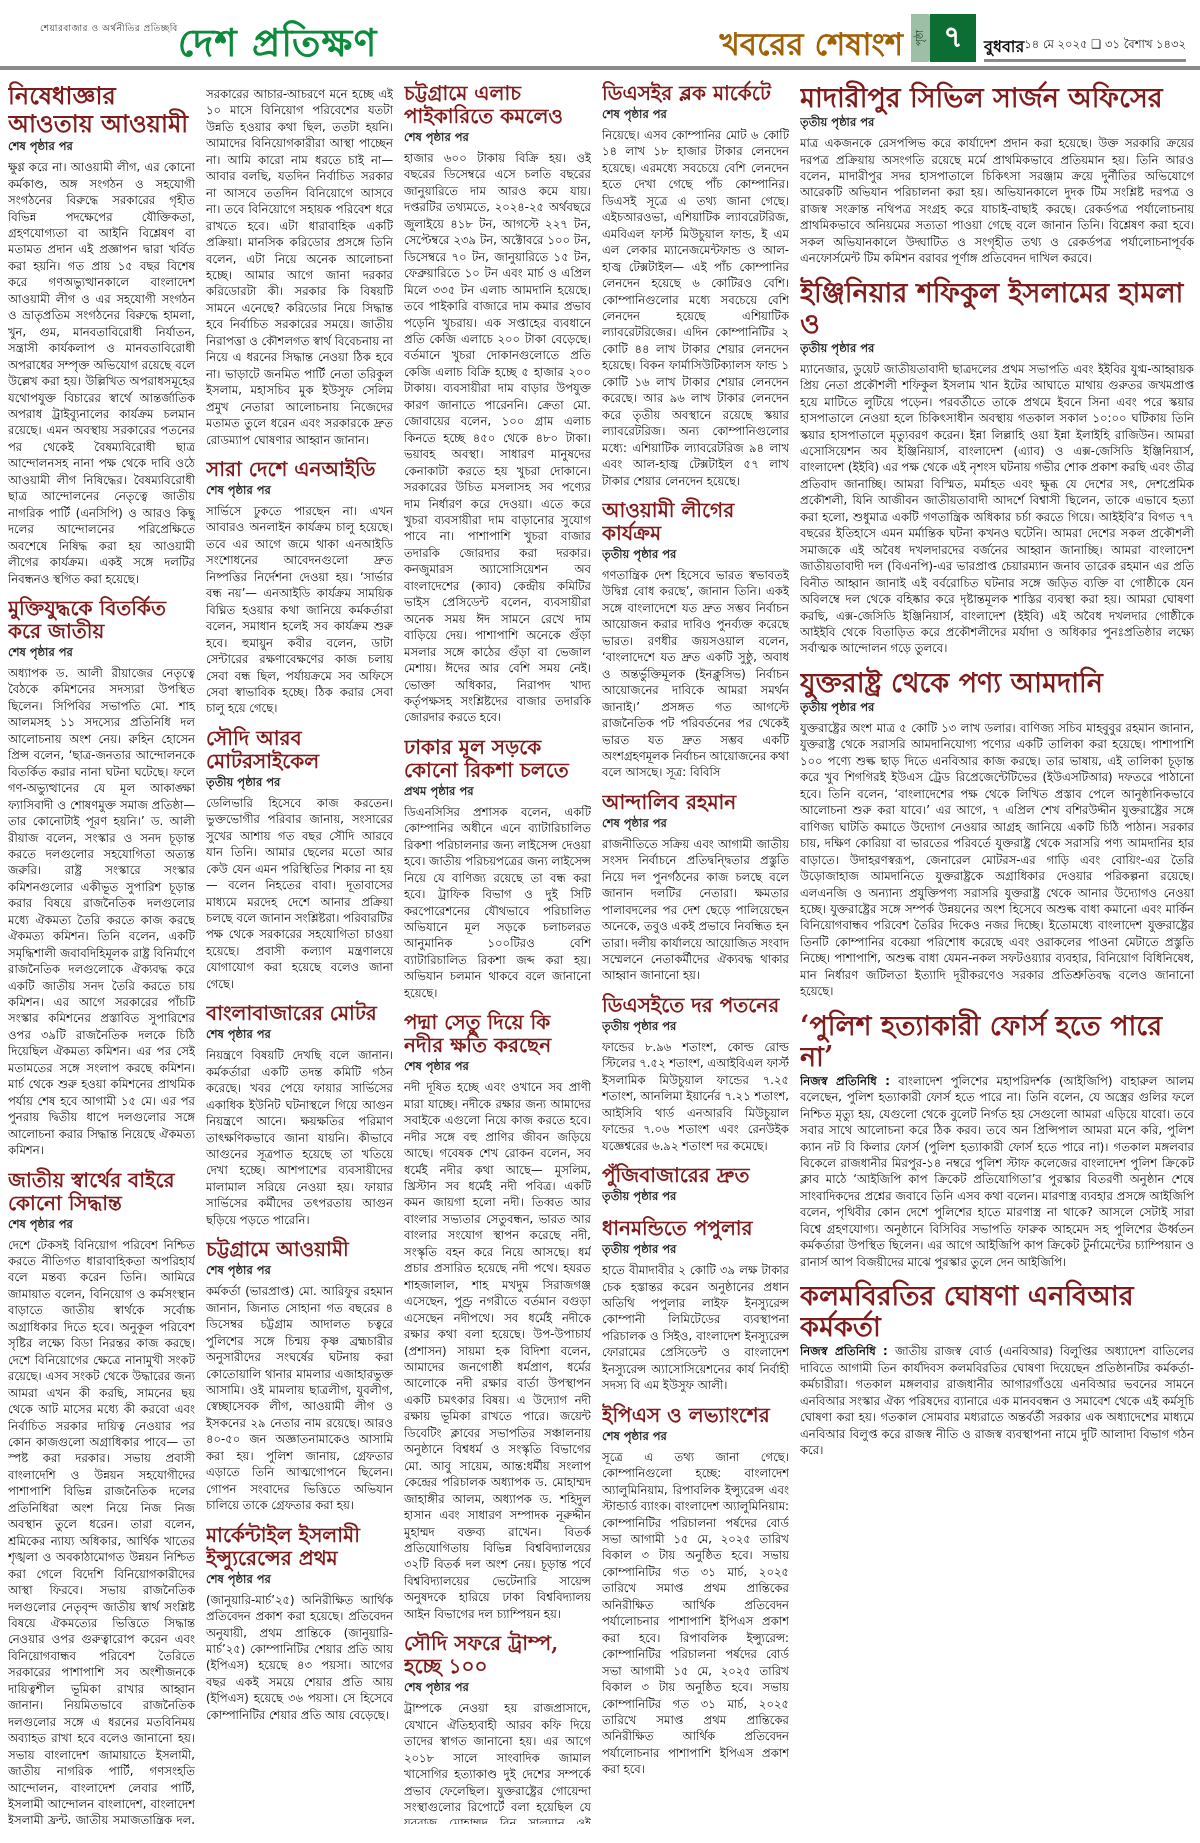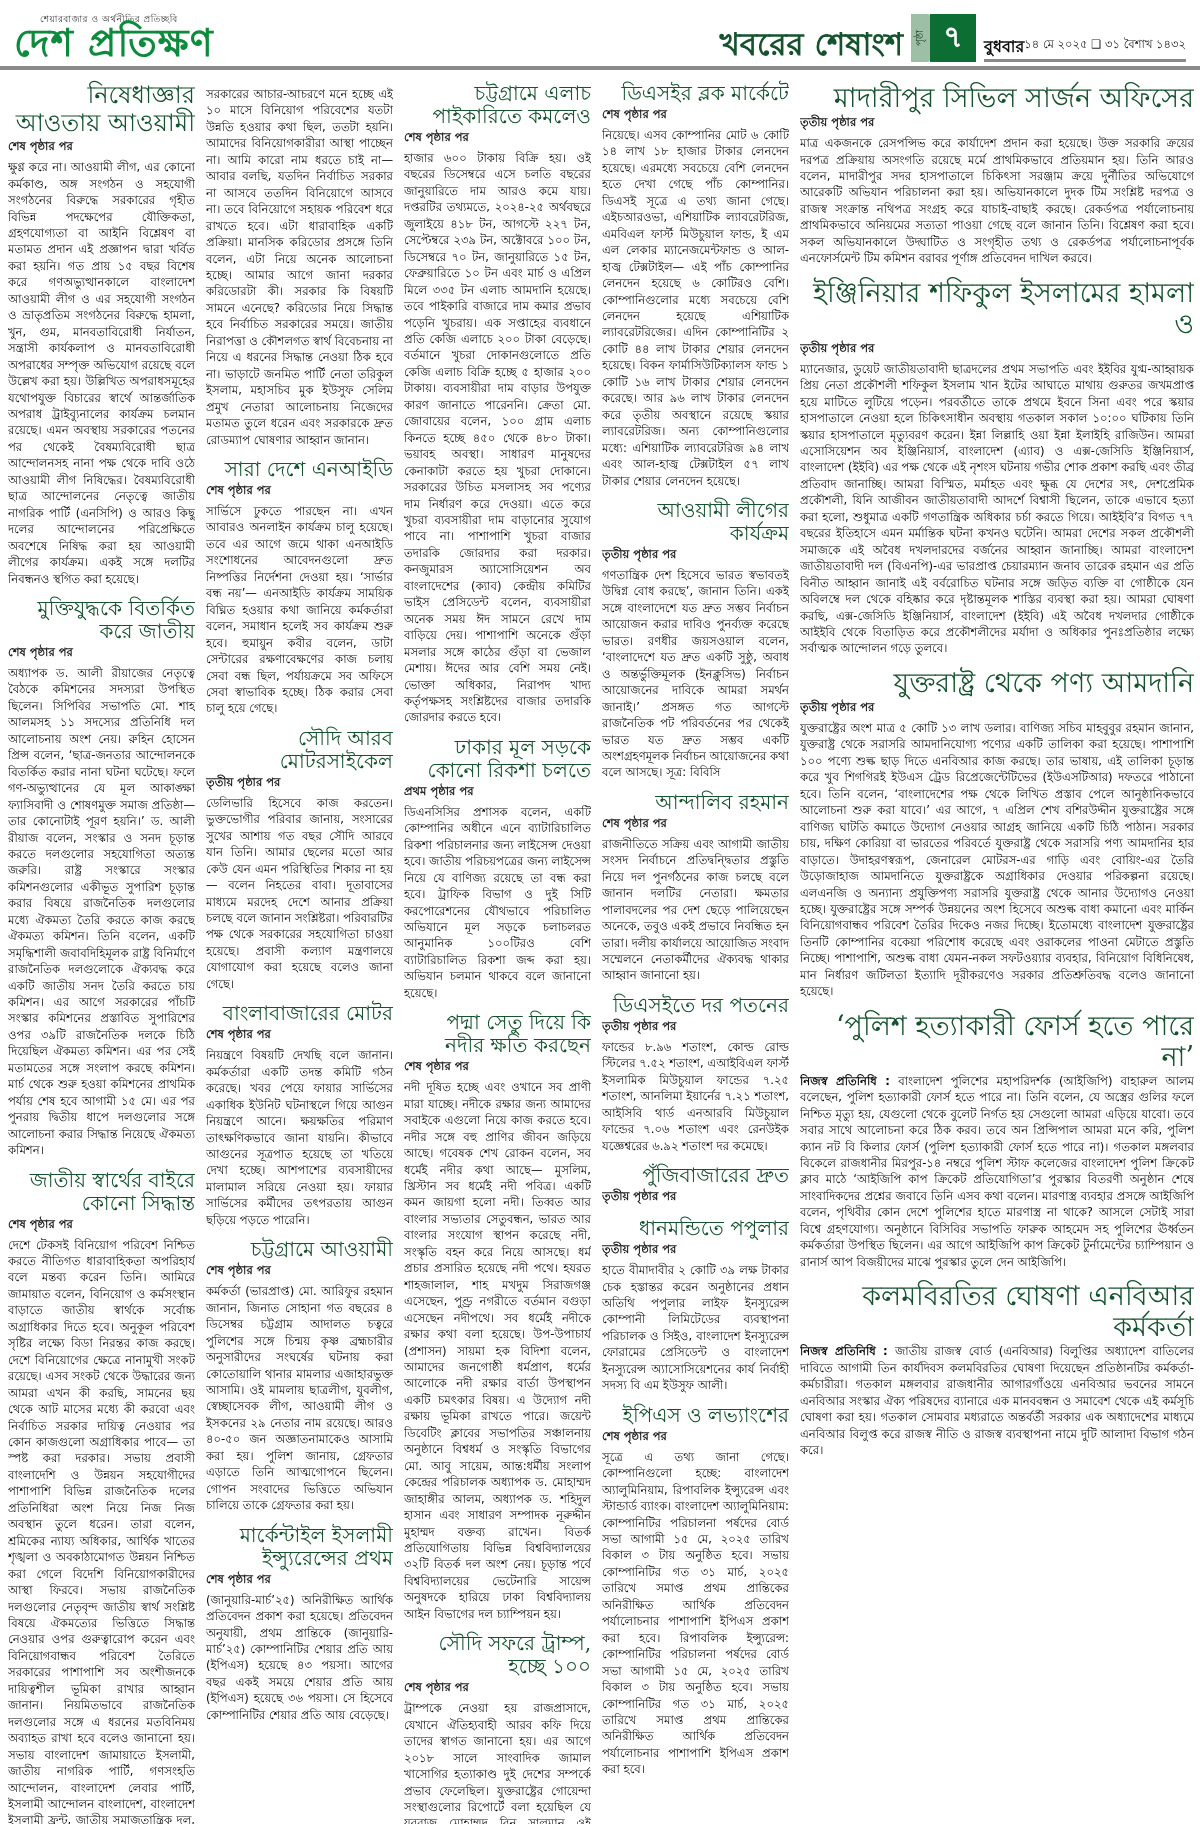--- a/index.html
+++ b/index.html
@@ -4,45 +4,45 @@
 <style>
   html,body{margin:0;padding:0;background:#e9e9e9;}
   .page{
     width:1200px;height:1843px;margin:0 auto;background:#ffffff;
     font-family:"DejaVu Sans","Liberation Sans",sans-serif;
     color:#111;position:relative;overflow:hidden;box-sizing:border-box;
   }
   
   .masthead{display:flex;align-items:flex-end;justify-content:space-between;
     padding:6px 14px 4px 14px;height:66px;box-sizing:border-box;}
-  .brand{display:flex;flex-direction:column;line-height:1;margin-top:42px;}
+  .brand{display:flex;flex-direction:row;line-height:1;margin-top:42px;}
   .brand .tagline{font-size:9px;color:#333;letter-spacing:.5px;margin-left:26px;}
   .brand .logo{font-size:38px;font-weight:bold;color:#0d8a3c;letter-spacing:1px;}
   .head-right{display:flex;align-items:flex-end;gap:8px;}
-  .section-title{font-size:31px;font-weight:bold;color:#14532d;line-height:1;padding-bottom:2px;}
+  .section-title{font-size:31px;font-weight:bold;color:#a16207;line-height:1;padding-bottom:2px;}
   .pagebadge{display:flex;align-items:stretch;height:48px;}
   .page-label{writing-mode:vertical-rl;transform:rotate(180deg);background:#9dbfa6;
     color:#12311c;font-size:10px;display:flex;align-items:center;justify-content:center;
     padding:2px 1px;border-radius:2px 0 0 2px;}
   .page-number{background:#0d6e33;color:#fff;font-size:30px;font-weight:bold;
     width:46px;display:flex;align-items:center;justify-content:center;}
   .datebox{display:flex;flex-direction:row;line-height:1.25;padding-bottom:2px;
     border-bottom:3px solid #8a8a8a;min-width:175px;}
   .datebox .day{font-size:16px;font-weight:bold;}
   .datebox .date{font-size:11.5px;color:#222;}
   .rule{height:4px;background:#8a8a8a;margin:0 0 6px 0;}
   
   .cols{display:flex;gap:11px;padding:2px 8px 8px 8px;height:1756px;box-sizing:border-box;}
   .col{flex:0 0 187px;width:187px;overflow:hidden;}
   .col.col-wide{flex:0 0 394px;width:394px;}
   .article{margin-bottom:10px;}
   .article h2{
     font-family:"DejaVu Serif","Liberation Serif",serif;
-    font-weight:normal;text-align:right;margin:4px 0 1px 0;
-    font-size:20px;line-height:1.15;color:#14532d;}
+    font-weight:bold;text-align:left;margin:4px 0 1px 0;
+    font-size:20px;line-height:1.15;color:#7f1d1d;}
   .col-wide .article h2{font-size:27px;}
   .col1-lead h2{font-size:24px;}
   .dateline{text-align:left;font-size:11.5px;font-weight:bold;color:#222;margin-bottom:2px;}
   .article p{
     margin:0;font-size:11.6px;line-height:1.42;text-align:justify;
     text-justify:inter-word;color:#0b0b0b;}
   .article p .lead{font-weight:bold;}
   .continuation p{margin-top:8px;}
 </style>
 </head>

